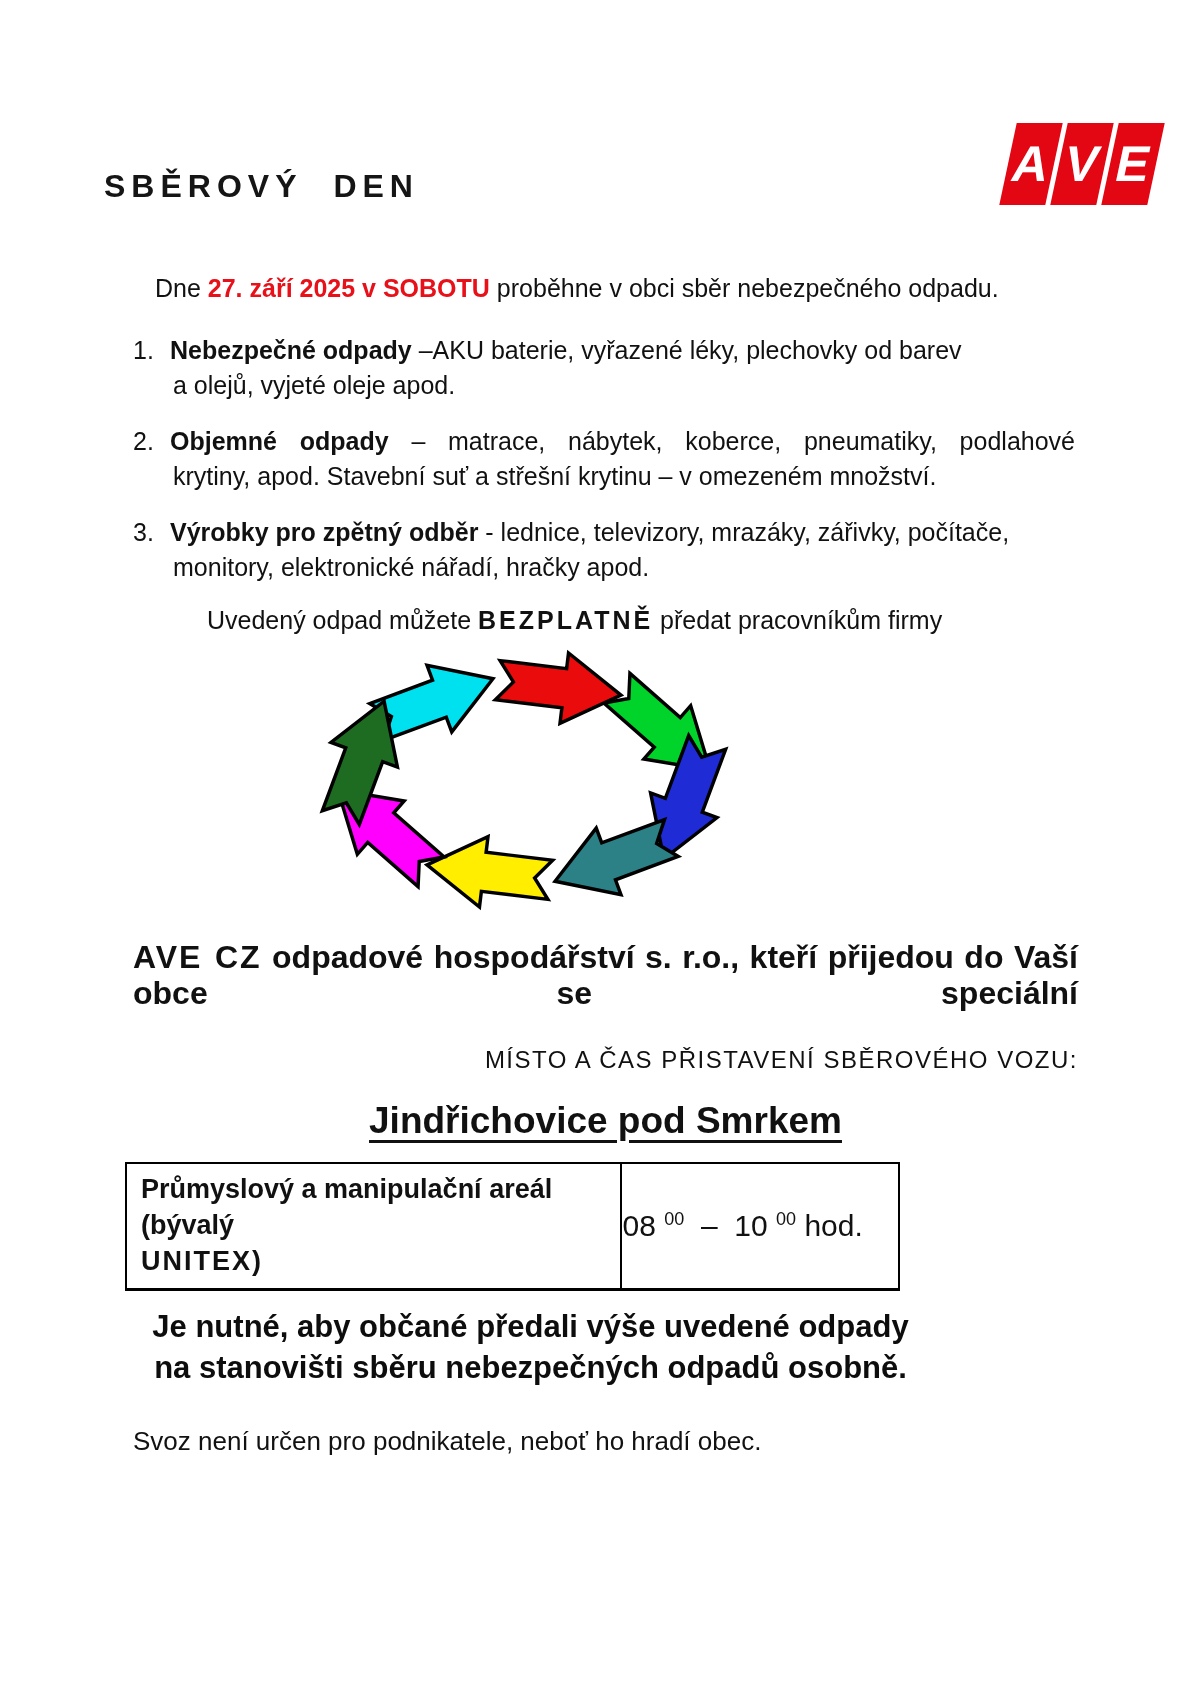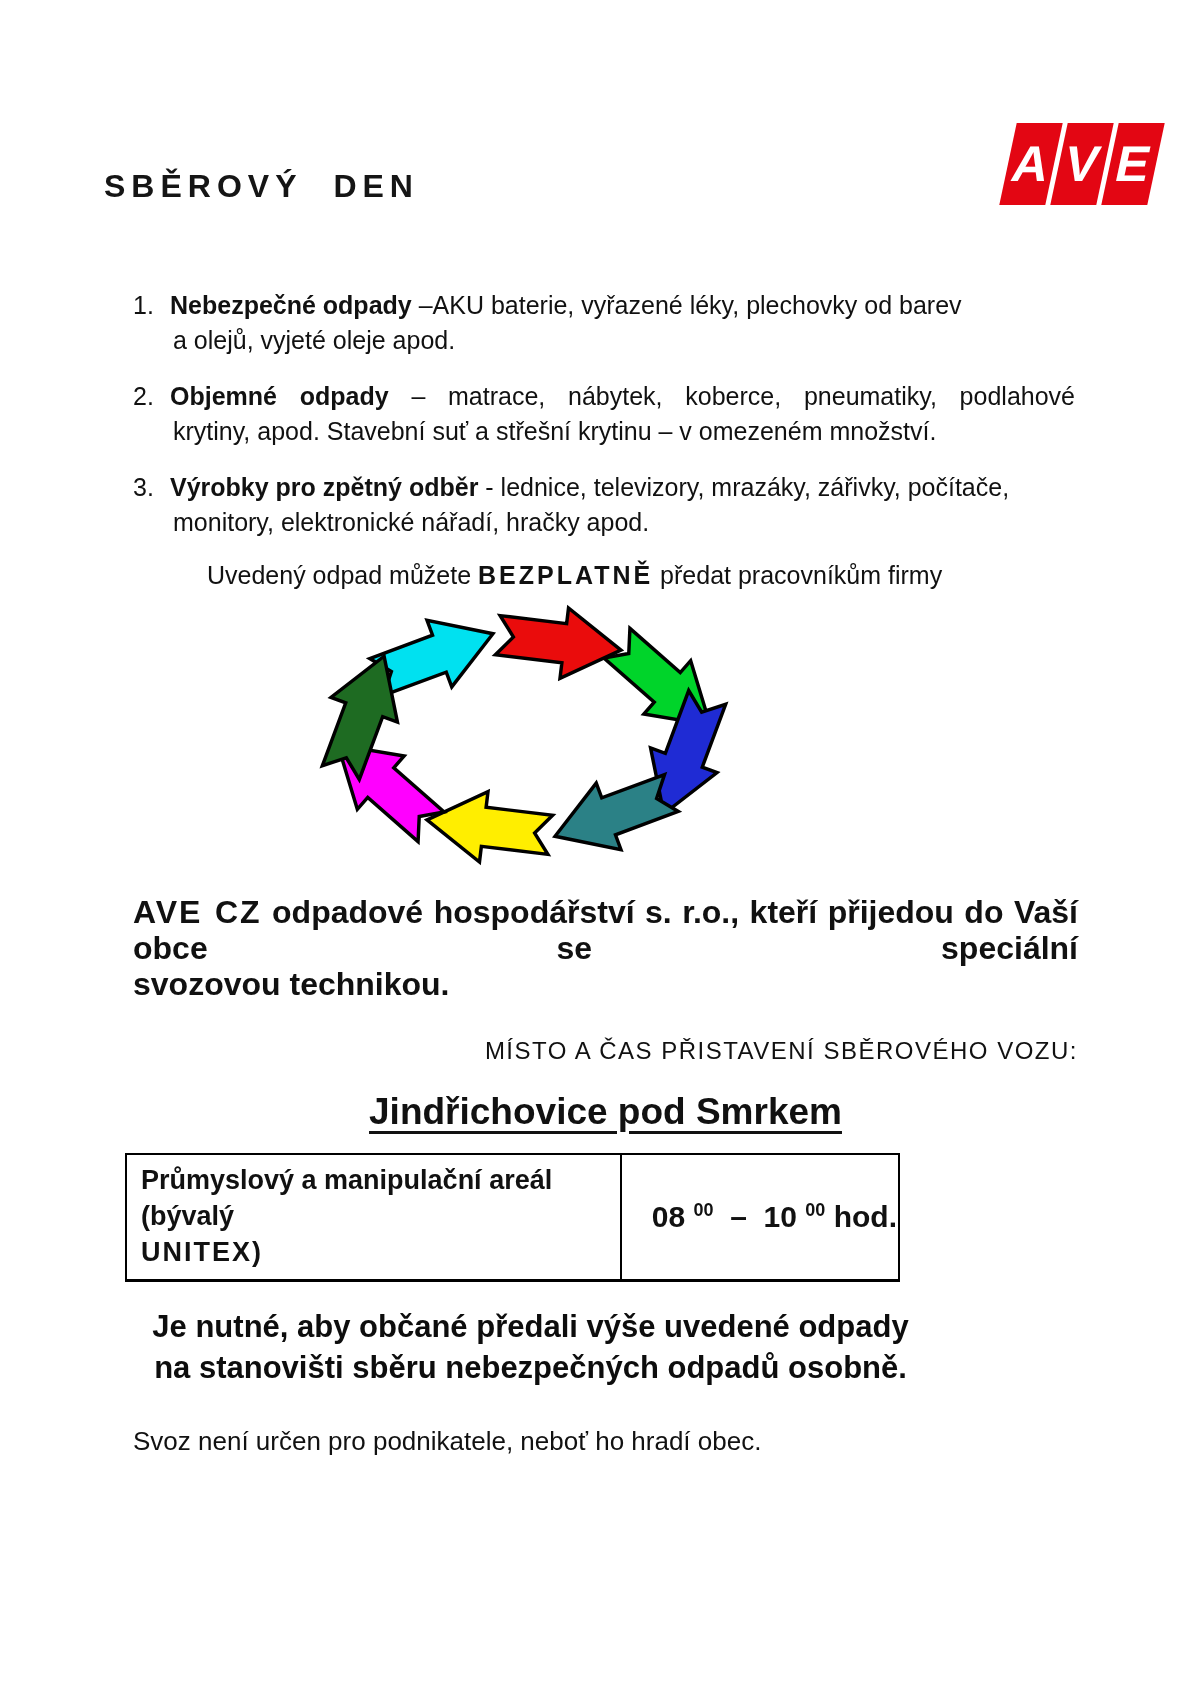--- a/index.html
+++ b/index.html
@@ -72,25 +72,25 @@
   table.schedule{
     border-collapse:collapse;margin:20px 0 0 -8px;
     width:775px;table-layout:fixed;
   }
   table.schedule td{
     border:2px solid #000;vertical-align:middle;
   }
   table.schedule tr{border-bottom:3px solid #000;}
   td.loc{width:63%;padding:7px 12px 9px 14px;font-size:27px;font-weight:bold;line-height:36px;}
   td.loc .ls{letter-spacing:2px;}
-  td.time{width:37%;text-align:right;font-size:30px;font-weight:bold;white-space:nowrap;}
+  td.time{width:37%;text-align:left;font-size:30px;font-weight:normal;white-space:nowrap;}
   td.time sup{font-size:18px;vertical-align:super;line-height:0;}
 
   .notice{
-    margin-top:24px;text-align:center;padding-right:150px;
+    margin-top:15px;text-align:center;padding-right:150px;
     font-size:31px;font-weight:bold;line-height:41px;color:#0d0d0d;
   }
   .footer-line{
     margin-top:38px;text-align:left;padding-right:95px;
     font-size:26px;
   }
 </style>
 </head>
 <body>
 
@@ -106,20 +106,21 @@
           <span>V</span>
         </div>
       <div class="block">
           <span>E</span>
         </div>
     </div>
   </div>
 
   <div class="content">
 
+    <p class="intro"><span>Dne </span><span class="red">27. září 2025 v SOBOTU</span><span>  proběhne v  obci sběr nebezpečného odpadu.</span></p>
 
     <div class="list">
 
       <div class="list-item">
         <span class="num">1.</span>
         <div class="item-text">
           <div class="l1"><span class="b">Nebezpečné odpady</span><span> –AKU baterie, vyřazené léky, plechovky od barev</span></div>
           <div class="l2">a olejů, vyjeté oleje apod.</div>
         </div>
       </div>
@@ -151,21 +152,20 @@
         <path transform="translate(311.5 215.5) rotate(159.6)" d="M -62 -20 L 6 -20 L 6 -36 L 64 0 L 6 36 L 6 20 L -62 20 L -46 0 Z" fill="#2b8186"></path>
         <path transform="translate(185.1 228.9) rotate(-173.1)" d="M -62 -20 L 6 -20 L 6 -36 L 64 0 L 6 36 L 6 20 L -62 20 L -46 0 Z" fill="#ffee00"></path>
         <path transform="translate(79.1 187.3) rotate(-138.7)" d="M -62 -20 L 6 -20 L 6 -36 L 64 0 L 6 36 L 6 20 L -62 20 L -46 0 Z" fill="#ff00ff"></path>
         <path transform="translate(55.7 115) rotate(-69.6)" d="M -62 -20 L 6 -20 L 6 -36 L 64 0 L 6 36 L 6 20 L -62 20 L -46 0 Z" fill="#1e6b22"></path>
         <path transform="translate(254.9 41.1) rotate(6.9)" d="M -62 -20 L 6 -20 L 6 -36 L 64 0 L 6 36 L 6 20 L -62 20 L -46 0 Z" fill="#ea0c0c"></path>
       </g>
     </svg>
 
     <div class="company">
       <div class="l1"><span class="ls">AVE CZ</span><span> odpadové hospodářství s. r.o., kteří přijedou do Vaší obce se speciální</span></div>
-      <div>svozovou technikou.</div>
     </div>
 
     <div class="place-heading">MÍSTO A ČAS PŘISTAVENÍ SBĚROVÉHO VOZU:</div>
 
     <div class="village"><span>Jindřichovice pod Smrkem</span></div>
 
     <table class="schedule">
       <tbody>
           <tr>
         <td class="loc">

